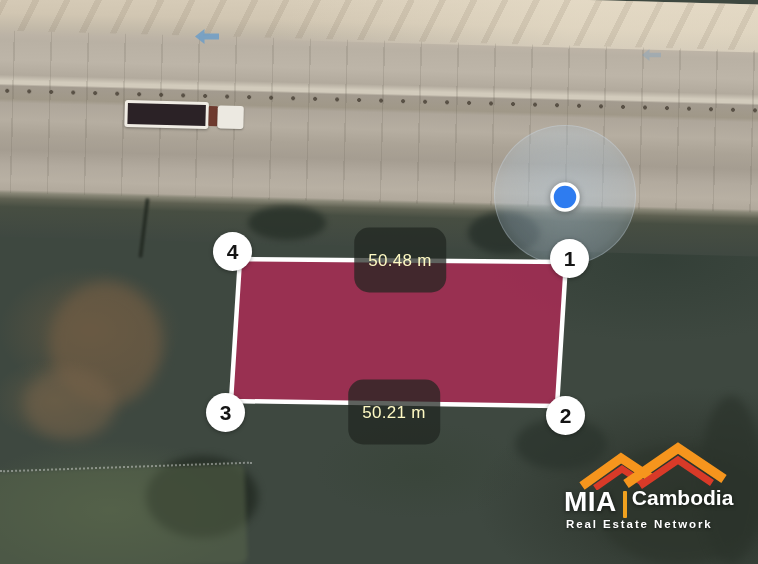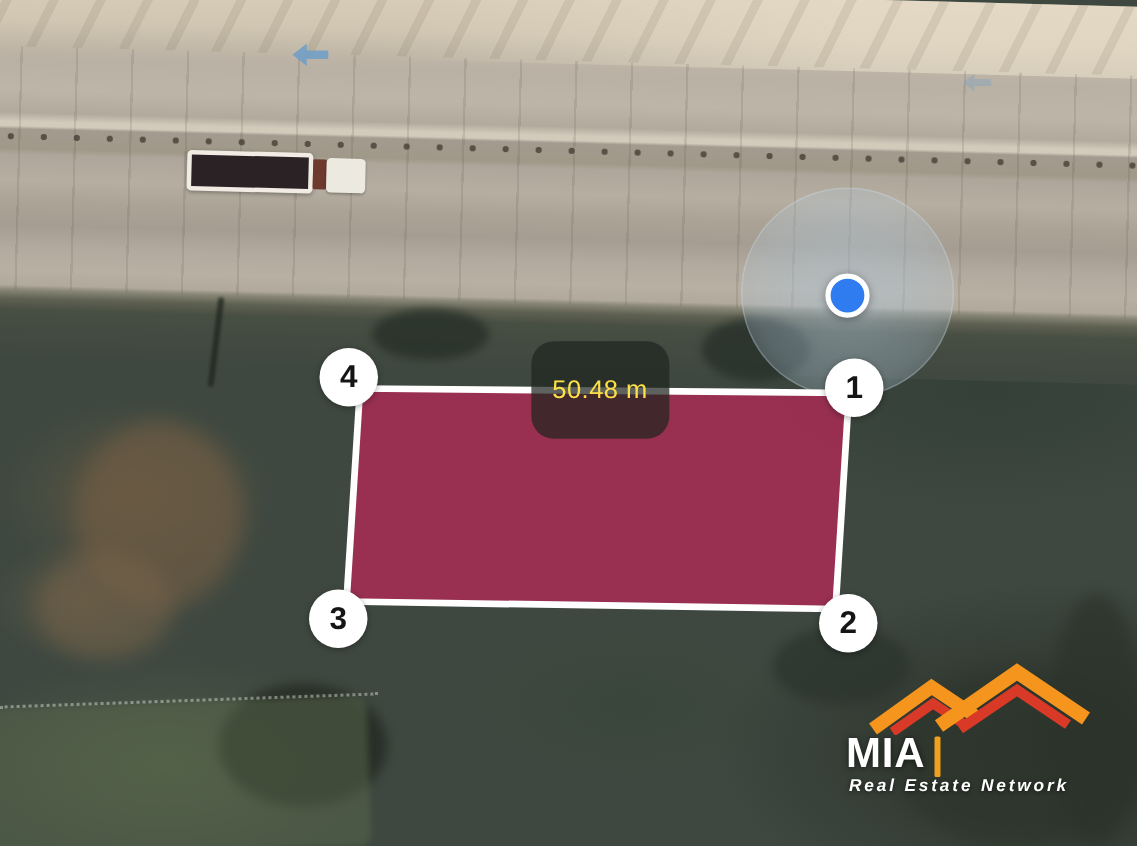--- a/index.html
+++ b/index.html
@@ -77,21 +77,21 @@
     background:radial-gradient(circle, rgba(178,200,219,0.50) 0%, rgba(178,200,219,0.34) 62%, rgba(178,200,219,0.16) 86%, rgba(178,200,219,0.05) 100%);
     border:1px solid rgba(220,232,242,0.25);
   }
   .gps-dot{left:546px;top:178px;width:38px;height:38px;z-index:6;
     filter:drop-shadow(0 1px 3px rgba(0,0,0,0.35));}
 
   .parcel-svg{left:0;top:0;width:758px;height:564px;z-index:7;}
 
   .pill{
     z-index:8;transform:translate(-50%,-50%);
-    background:rgba(32,38,32,0.72);color:#fde047;
+    background:rgba(32,38,32,0.72);color:#fef9c3;
     font-size:17px;line-height:1;padding:24px 14px;border-radius:15px;
     white-space:nowrap;letter-spacing:0.3px;
   }
   .pill-top{left:400px;top:260px;}
   .pill-left{left:230px;top:334px;}
   .pill-right{left:564px;top:336px;}
   .pill-bottom{left:394px;top:412px;}
 
   .marker{
     width:39px;height:39px;border-radius:50%;background:#ffffff;z-index:9;
@@ -107,21 +107,21 @@
   
   .logo{left:564px;top:442px;width:176px;z-index:10;color:#fff;}
   .logo-roof{left:12px;top:0;width:152px;height:48px;}
   .logo-text{left:0;top:44px;width:176px;display:flex;align-items:flex-start;
     text-shadow:0 1px 4px rgba(0,0,0,0.6);position:absolute;}
   .logo-brand{position:static;font-size:28px;font-weight:bold;letter-spacing:0.5px;}
   .logo-sep{position:static;display:inline-block;width:4px;height:27px;background:#f0a11f;
     margin:0 5px 0 6px;align-self:center;transform:translateY(2px);border-radius:1px;}
   .logo-region{position:static;font-size:21px;font-weight:bold;}
   .logo-tagline{left:2px;top:76px;font-size:11.5px;font-weight:bold;letter-spacing:1.9px;
-    white-space:nowrap;text-shadow:0 1px 3px rgba(0,0,0,0.6);font-style:italic;}
+    white-space:nowrap;text-shadow:0 1px 3px rgba(0,0,0,0.6);}
 </style>
 </head>
 <body>
 
 <div class="stage">
 
   <div class="field"></div>
 
   <div class="road-band">
     <div class="sand-hi"></div>
@@ -157,33 +157,35 @@
   <div class="gps-halo"></div>
   <svg class="gps-dot" width="38" height="38" viewBox="0 0 38 38">
     <circle cx="19" cy="19" r="13" stroke="#ffffff" stroke-width="3.5" fill="#2e7cf0"></circle>
   </svg>
 
   <svg class="parcel-svg" width="758" height="564" viewBox="0 0 758 564">
     <polygon points="240,259 566,262 557,406 231,401" fill-opacity="0.82" stroke-width="4.5" stroke-linejoin="round" fill="#ad2b56" stroke="#ffffff"></polygon>
   </svg>
 
   <div class="pill pill-top">50.48 m</div>
+  <div class="pill pill-bottom">50.21 m</div>
 
   <div class="marker marker-4">4</div>
   <div class="marker marker-1">1</div>
   <div class="marker marker-2">2</div>
   <div class="marker marker-3">3</div>
 
   <div class="logo">
     <svg class="logo-roof" width="152" height="48" viewBox="0 0 152 48">
       <path d="M 6,44 L 45,16 L 75,36" fill="none" stroke-width="9" stroke="#f6951d"></path>
       <path d="M 19,46 L 46,27 L 67,41" fill="none" stroke-width="6.5" stroke="#d93a28"></path>
       <path d="M 50,42 L 102,6 L 148,37" fill="none" stroke-width="9.5" stroke="#f6951d"></path>
       <path d="M 64,44 L 102,18 L 136,41" fill="none" stroke-width="7" stroke="#d93a28"></path>
     </svg>
     <div class="logo-text">
       <span class="logo-brand">MIA</span>
       <span class="logo-sep"></span>
+      <span class="logo-region">Cambodia</span>
     </div>
     <div class="logo-tagline">Real Estate Network</div>
   </div>
 
 </div>
 
 </body></html>

